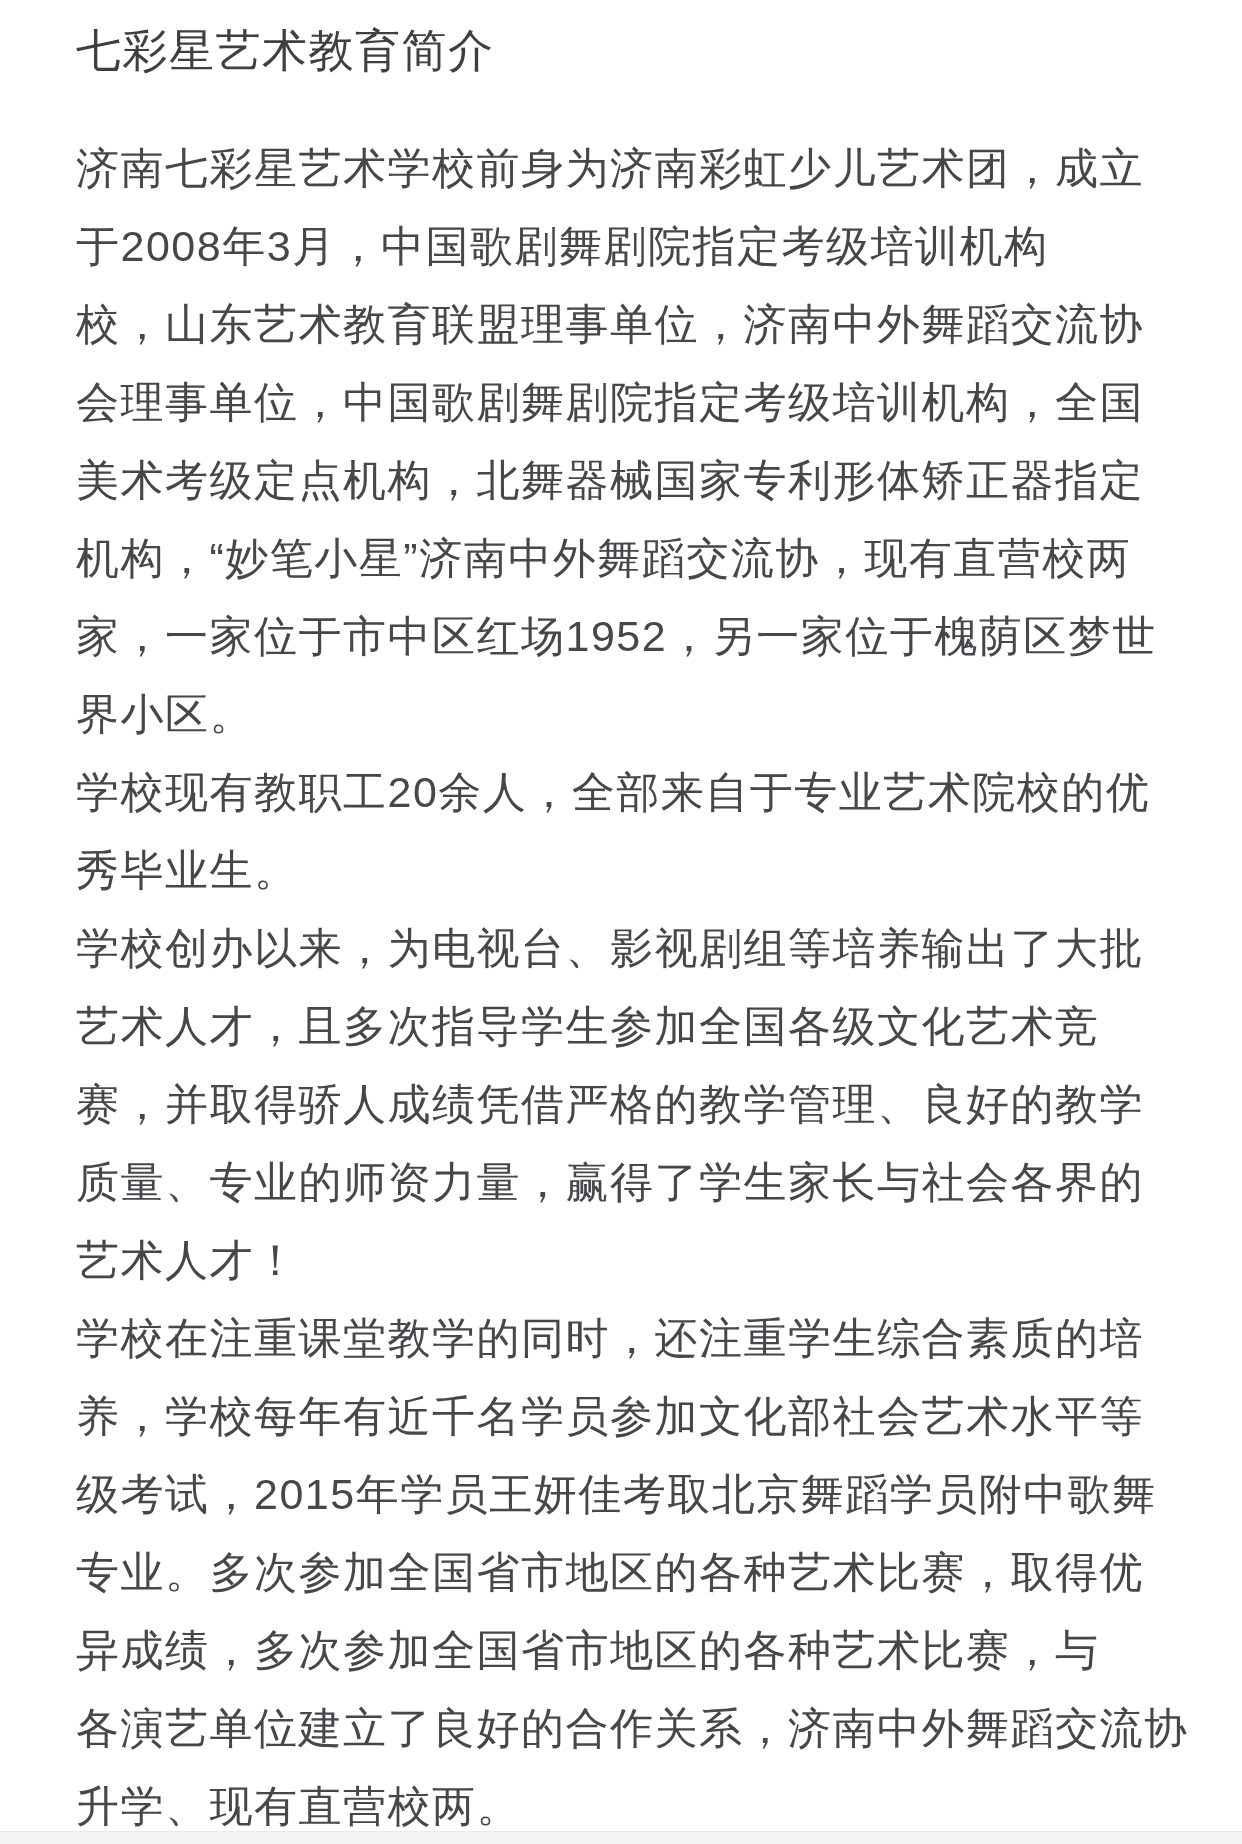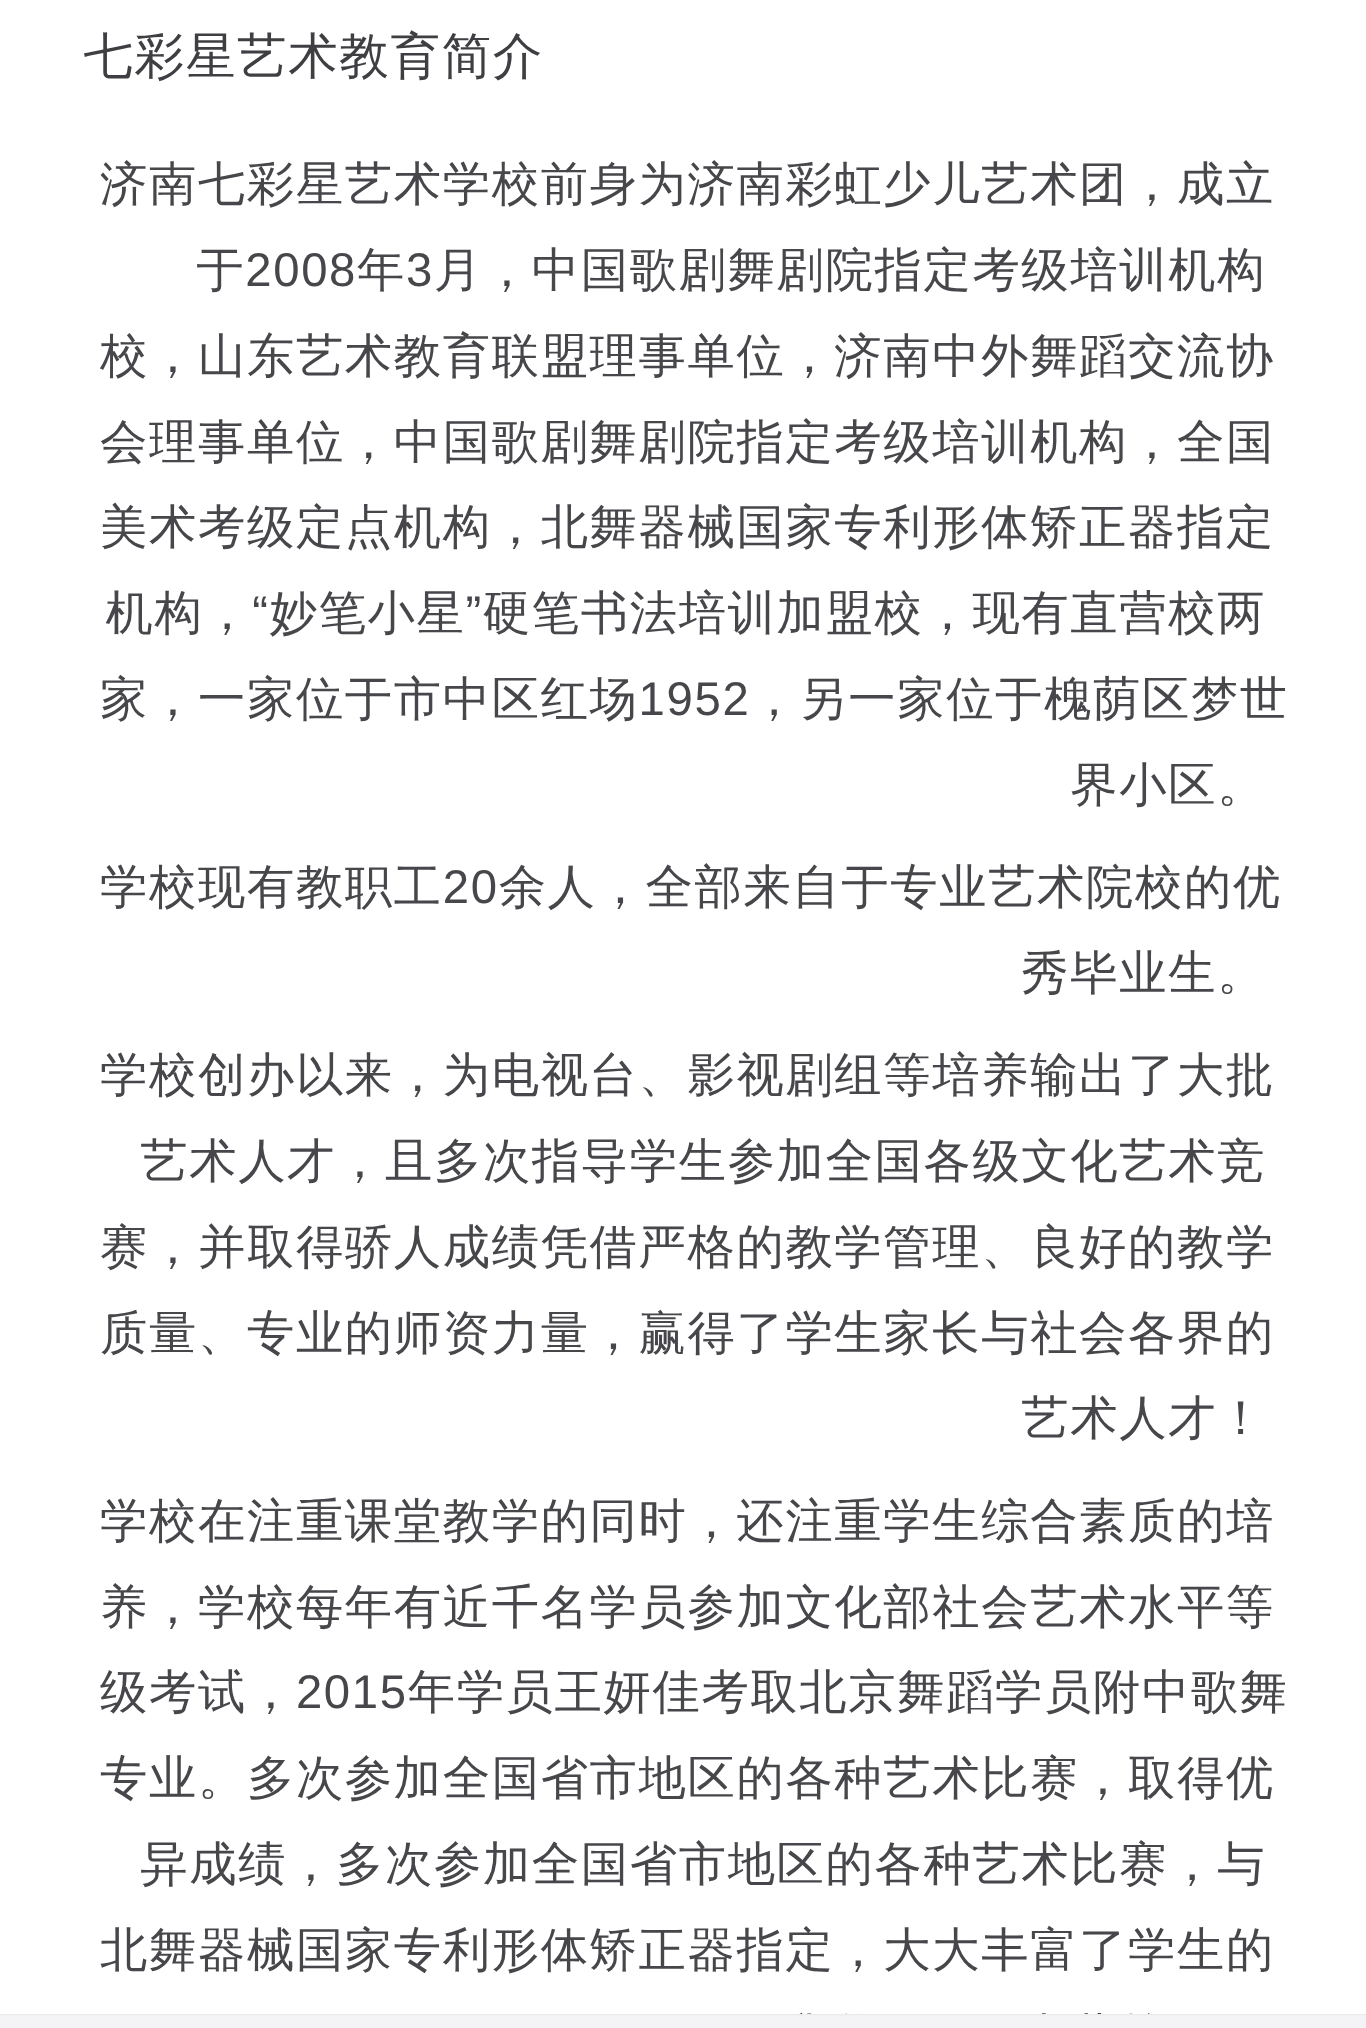--- a/index.html
+++ b/index.html
@@ -20,22 +20,21 @@
   .article-title {
     margin: 0;
     padding-top: 20px;
     font-size: 45px;
     line-height: 62px;
     font-weight: 400;
     letter-spacing: 1.5px;
     color: #3f3f43;
   }
   .paragraph {
-    margin: 15px;
-    text-align: right;
+    margin: 0;
   }
   .paragraph.first {
     margin-top: 47px;
   }
   .text-line {
     height: 78px;
     line-height: 78px;
     font-size: 43px;
     letter-spacing: 1.5px;
     color: #47474b;
@@ -60,21 +59,21 @@
   <div class="content">
 
     <h1 class="article-title">七彩星艺术教育简介</h1>
 
     <div class="paragraph first">
       <div class="text-line">济南七彩星艺术学校前身为济南彩虹少儿艺术团，成立</div>
       <div class="text-line">于2008年3月，中国歌剧舞剧院指定考级培训机构</div>
       <div class="text-line">校，山东艺术教育联盟理事单位，济南中外舞蹈交流协</div>
       <div class="text-line">会理事单位，中国歌剧舞剧院指定考级培训机构，全国</div>
       <div class="text-line">美术考级定点机构，北舞器械国家专利形体矫正器指定</div>
-      <div class="text-line">机构，“妙笔小星”硬笔书法培训加盟校，现有直营校两</div>
+      <div class="text-line">机构，“妙笔小星”济南中外舞蹈交流协，现有直营校两</div>
       <div class="text-line">家，一家位于市中区红场1952，另一家位于槐荫区梦世</div>
       <div class="text-line">界小区。</div>
     </div>
 
     <div class="paragraph">
       <div class="text-line">学校现有教职工20余人，全部来自于专业艺术院校的优</div>
       <div class="text-line">秀毕业生。</div>
     </div>
 
     <div class="paragraph">
@@ -84,20 +83,20 @@
       <div class="text-line">质量、专业的师资力量，赢得了学生家长与社会各界的</div>
       <div class="text-line">艺术人才！</div>
     </div>
 
     <div class="paragraph">
       <div class="text-line">学校在注重课堂教学的同时，还注重学生综合素质的培</div>
       <div class="text-line">养，学校每年有近千名学员参加文化部社会艺术水平等</div>
       <div class="text-line">级考试，2015年学员王妍佳考取北京舞蹈学员附中歌舞</div>
       <div class="text-line">专业。多次参加全国省市地区的各种艺术比赛，取得优</div>
       <div class="text-line">异成绩，多次参加全国省市地区的各种艺术比赛，与</div>
-      <div class="text-line">北舞器械国家专利形体矫正器指定，大大丰富了学生的</div>
+      <div class="text-line">各演艺单位建立了良好的合作关系，济南中外舞蹈交流协</div>
       <div class="text-line">升学、现有直营校两。</div>
     </div>
 
   </div>
 
   <div class="bottom-strip"></div>
 </div>
 
 </body></html>

